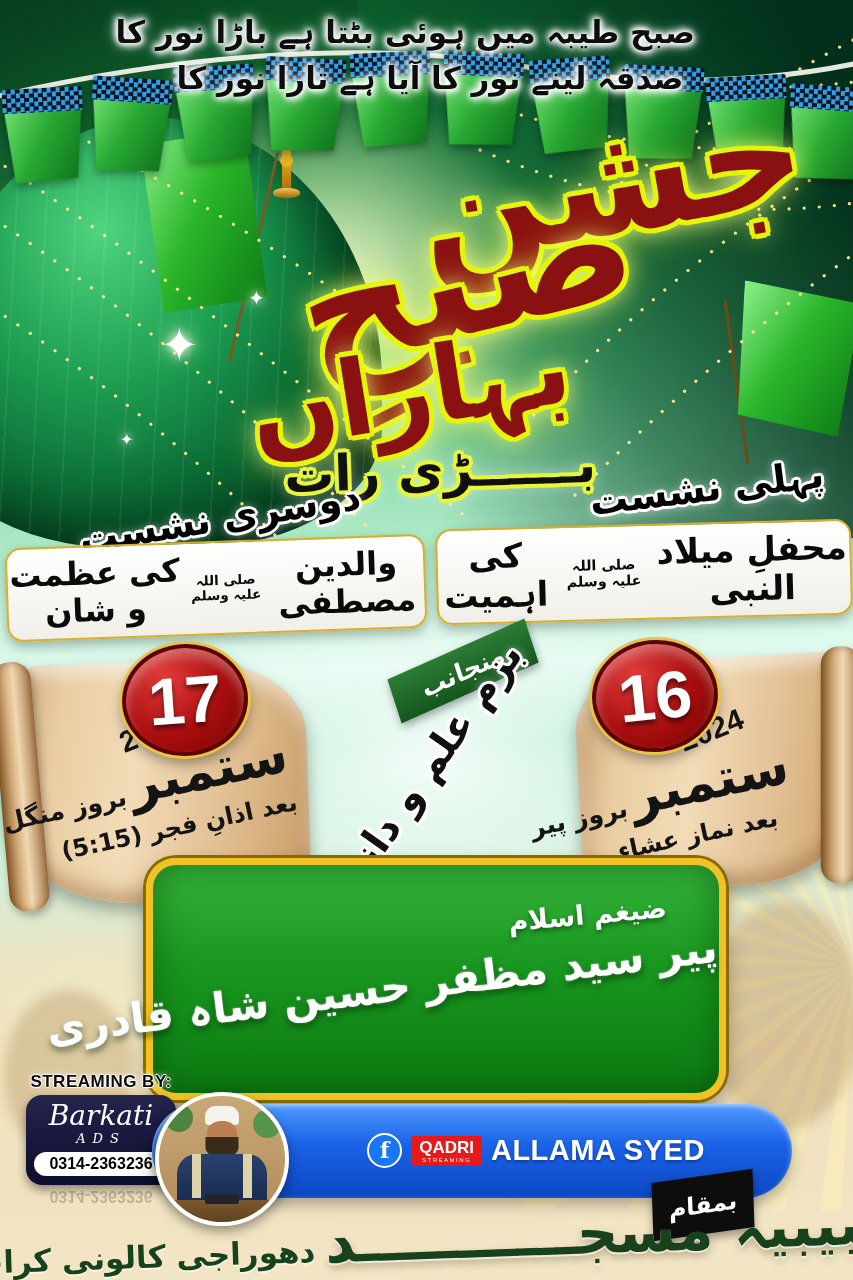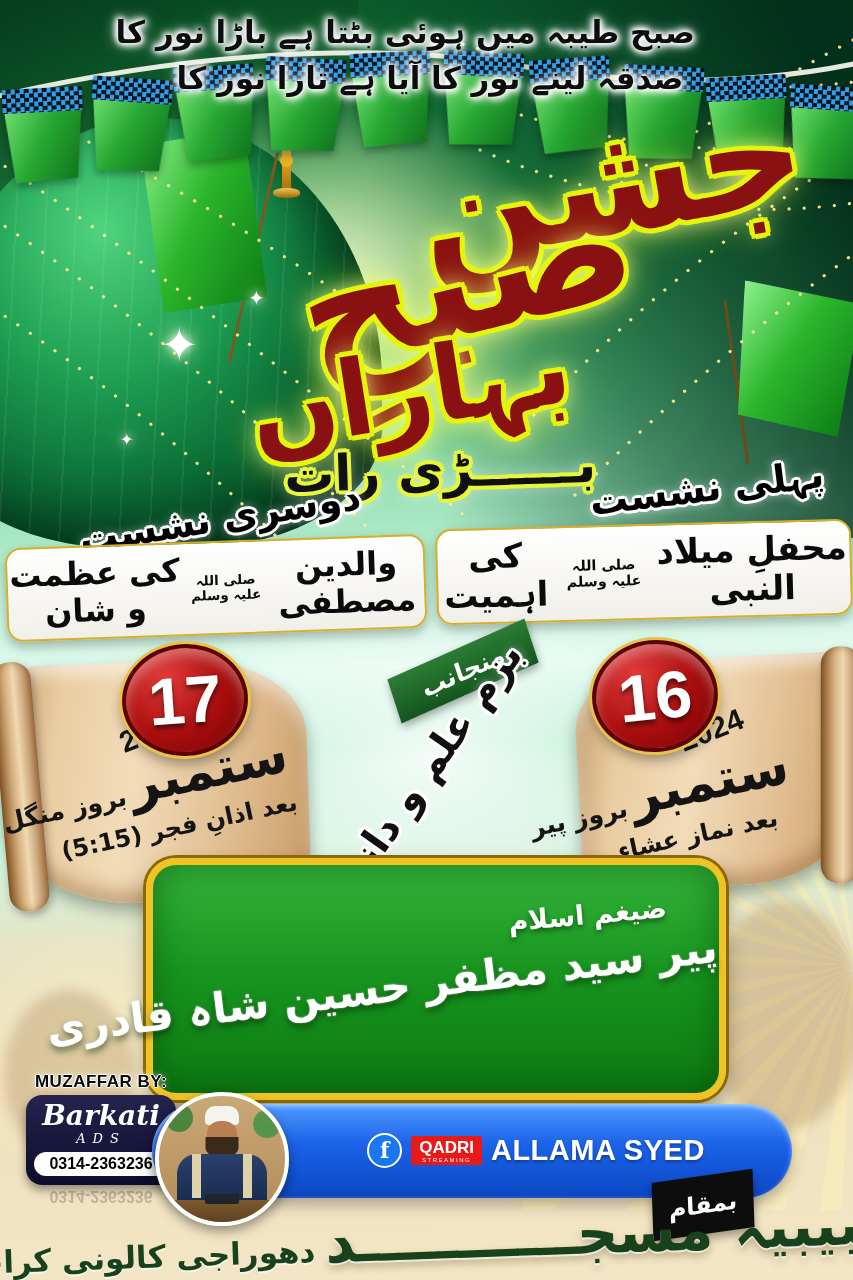--- a/index.html
+++ b/index.html
@@ -150,21 +150,21 @@
   .speaker{position:absolute;left:0;right:0;top:92px;text-align:center;color:#fff;font-size:42px;font-weight:bold;
     transform:rotate(-7deg);white-space:nowrap;
     text-shadow:0 4px 7px rgba(0,40,0,.6), 0 0 2px rgba(255,255,255,.8);}
 
   
   .designer{position:absolute;left:26px;top:1072px;width:150px;text-align:center;}
   .dh{font-family:"Liberation Sans",sans-serif;font-weight:bold;font-size:17px;color:#0a0a0a;letter-spacing:.5px;
     text-shadow:1px 0 0 #fff,-1px 0 0 #fff,0 1px 0 #fff,0 -1px 0 #fff,0 0 6px #fff;}
   .dcard{margin-top:3px;background:linear-gradient(180deg,#24244e,#0c0c2c);border-radius:16px;
     padding:6px 8px 9px;box-shadow:0 5px 10px rgba(0,0,0,.4);}
-  .brand{font-family:"DejaVu Serif",serif;font-style:italic;color:#fff;font-size:28px;line-height:1.05;font-weight:bold;}
+  .brand{font-family:"DejaVu Serif",serif;font-style:italic;color:#fff;font-size:28px;line-height:1.05;}
   .brand-sub{color:#fff;font-size:13px;letter-spacing:7px;font-family:"DejaVu Serif",serif;font-style:italic;margin-top:1px;}
   .phone{margin-top:6px;background:#fff;border-radius:999px;font-family:"Liberation Sans",sans-serif;
     font-weight:bold;font-size:16px;color:#000;padding:3px 0;}
   .reflect{margin-top:2px;transform:scaleY(-1);opacity:.22;font-family:"Liberation Sans",sans-serif;
     font-weight:bold;font-size:16px;color:#111;}
 
   
   .livebar{position:absolute;left:152px;top:1104px;width:640px;height:94px;border-radius:48px;
     background:linear-gradient(180deg,#4f9bff 0%, #1b63e8 42%, #0c47c2 100%);
     box-shadow:0 7px 14px rgba(0,0,0,.28), inset 0 2px 5px rgba(255,255,255,.55);}
@@ -350,21 +350,21 @@
 
   <div class="ribbon rtl">منجانب</div>
   <div class="org-name rtl outline-white">بزم علم و دانش</div>
 
   <div class="banner">
     <div class="honor rtl">ضیغم اسلام</div>
     <div class="speaker rtl">پیر سید مظفر حسین شاہ قادری</div>
   </div>
 
   <div class="designer">
-    <div class="dh">MUZAFFAR BY:</div>
+    <div class="dh">STREAMING BY:</div>
     <div class="dcard">
       <div class="brand">Barkati</div>
       <div class="brand-sub">ADS</div>
       <div class="phone">0314-2363236</div>
     </div>
     <div class="reflect">0314-2363236</div>
   </div>
 
   <div class="livebar">
     <div class="photo">

